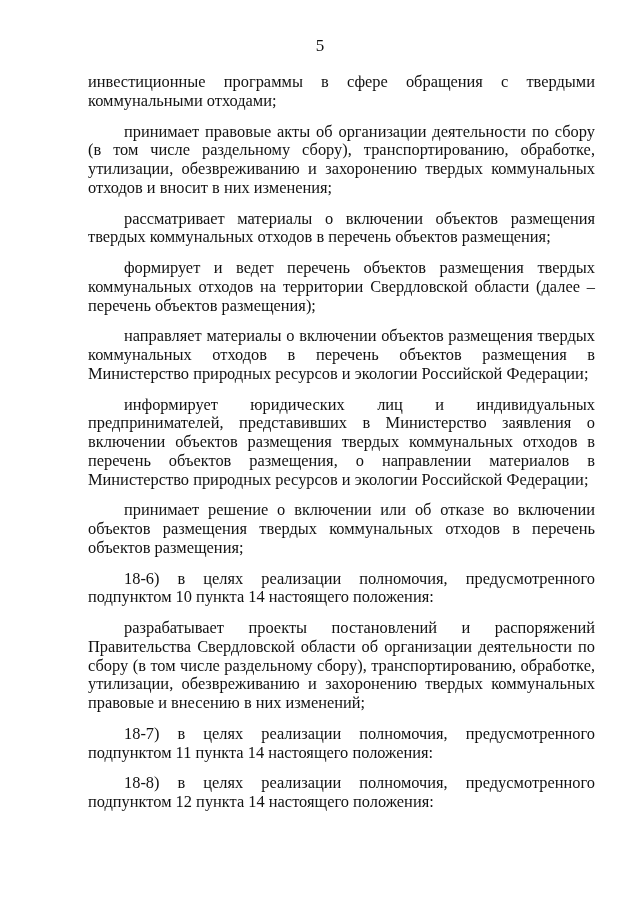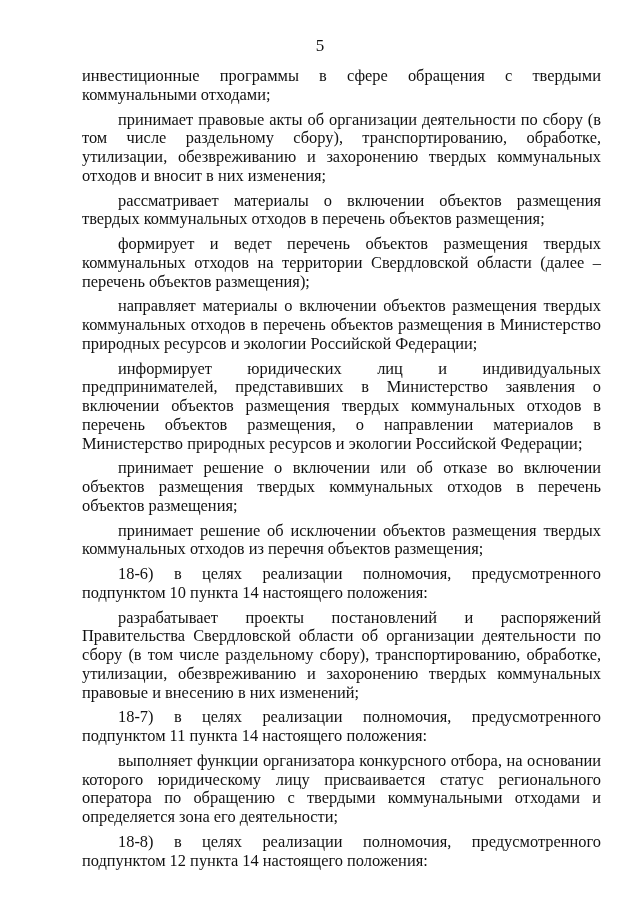--- a/index.html
+++ b/index.html
@@ -6,36 +6,34 @@
   body { width: 640px; height: 905px; position: relative; overflow: hidden; }
   .page-number {
     position: absolute; top: 36px; left: 0; width: 640px; text-align: center;
     font-family: "Liberation Serif", serif; font-size: 17px; color: #111;
   }
   .content {
     position: absolute; top: 61px; left: 76px; width: 531px;
     font-family: "Liberation Serif", serif; font-size: 16.4px; line-height: 18.75px;
     color: #111; text-align: justify;
   }
-  .content p { margin: 6px; }
+  .content p { margin: 12px; }
   .content p.indent { text-indent: 36px; }
 </style>
 </head>
 <body>
 
 <div class="page-number">5</div>
 
 <div class="content">
   <p>инвестиционные программы в сфере обращения с твердыми коммунальными отходами;</p>
   <p class="indent">принимает правовые акты об организации деятельности по сбору (в том числе раздельному сбору), транспортированию, обработке, утилизации, обезвреживанию и захоронению твердых коммунальных отходов и вносит в них изменения;</p>
   <p class="indent">рассматривает материалы о включении объектов размещения твердых коммунальных отходов в перечень объектов размещения;</p>
   <p class="indent">формирует и ведет перечень объектов размещения твердых коммунальных отходов на территории Свердловской области (далее – перечень объектов размещения);</p>
   <p class="indent">направляет материалы о включении объектов размещения твердых коммунальных отходов в перечень объектов размещения в Министерство природных ресурсов и экологии Российской Федерации;</p>
   <p class="indent">информирует юридических лиц и индивидуальных предпринимателей, представивших в Министерство заявления о включении объектов размещения твердых коммунальных отходов в перечень объектов размещения, о направлении материалов в Министерство природных ресурсов и экологии Российской Федерации;</p>
   <p class="indent">принимает решение о включении или об отказе во включении объектов размещения твердых коммунальных отходов в перечень объектов размещения;</p>
-  <p class="indent">принимает решение об исключении объектов размещения твердых коммунальных отходов из перечня объектов размещения;</p>
   <p class="indent">18-6) в целях реализации полномочия, предусмотренного подпунктом 10 пункта 14 настоящего положения:</p>
   <p class="indent">разрабатывает проекты постановлений и распоряжений Правительства Свердловской области об организации деятельности по сбору (в том числе раздельному сбору), транспортированию, обработке, утилизации, обезвреживанию и захоронению твердых коммунальных правовые и внесению в них изменений;</p>
   <p class="indent">18-7) в целях реализации полномочия, предусмотренного подпунктом 11 пункта 14 настоящего положения:</p>
-  <p class="indent">выполняет функции организатора конкурсного отбора, на основании которого юридическому лицу присваивается статус регионального оператора по обращению с твердыми коммунальными отходами и определяется зона его деятельности;</p>
   <p class="indent">18-8) в целях реализации полномочия, предусмотренного подпунктом 12 пункта 14 настоящего положения:</p>
 
 </div>
 
 </body></html>

